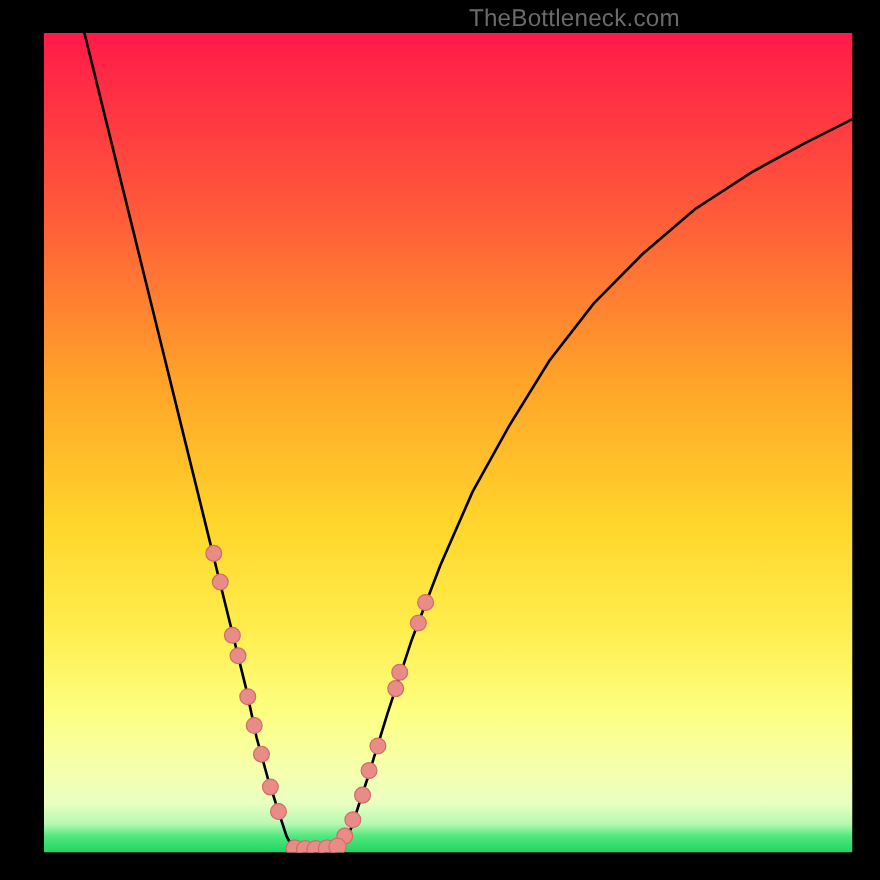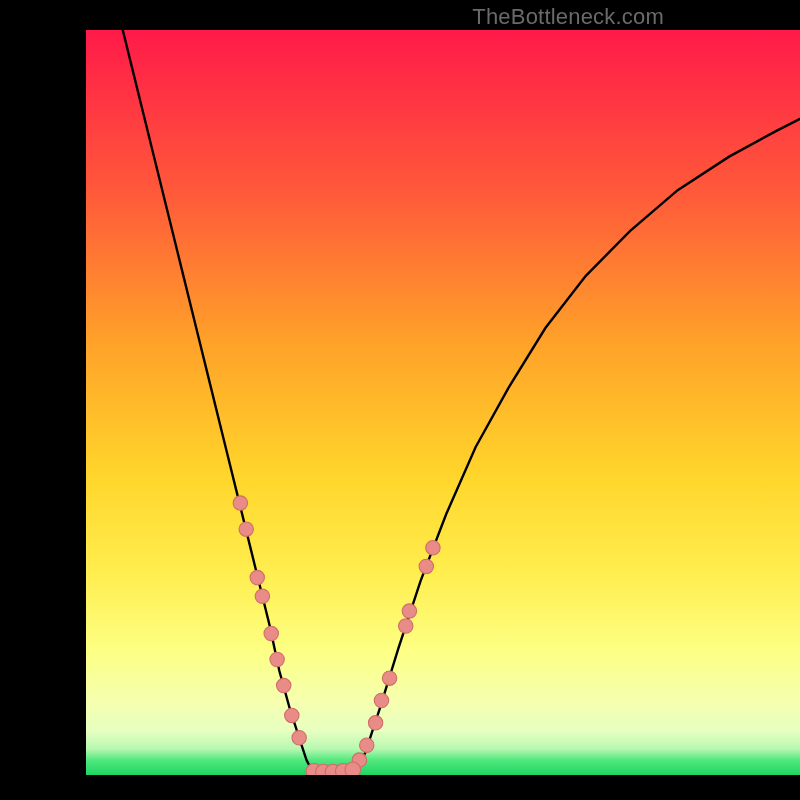--- a/index.html
+++ b/index.html
@@ -8,21 +8,20 @@
     width: 800px;
     height: 800px;
     background: #000;
     overflow: hidden;
     font-family: Arial, Helvetica, sans-serif;
   }
   .stage {
     position: relative;
     width: 632px;
     height: 800px;
-    margin-left: 46px;
   }
   .watermark {
     position: absolute;
     top: 4px;
     right: 14px;
     color: #6a6a6a;
     font-size: 22px;
     font-weight: 500;
     letter-spacing: 0.2px;
     z-index: 10;

